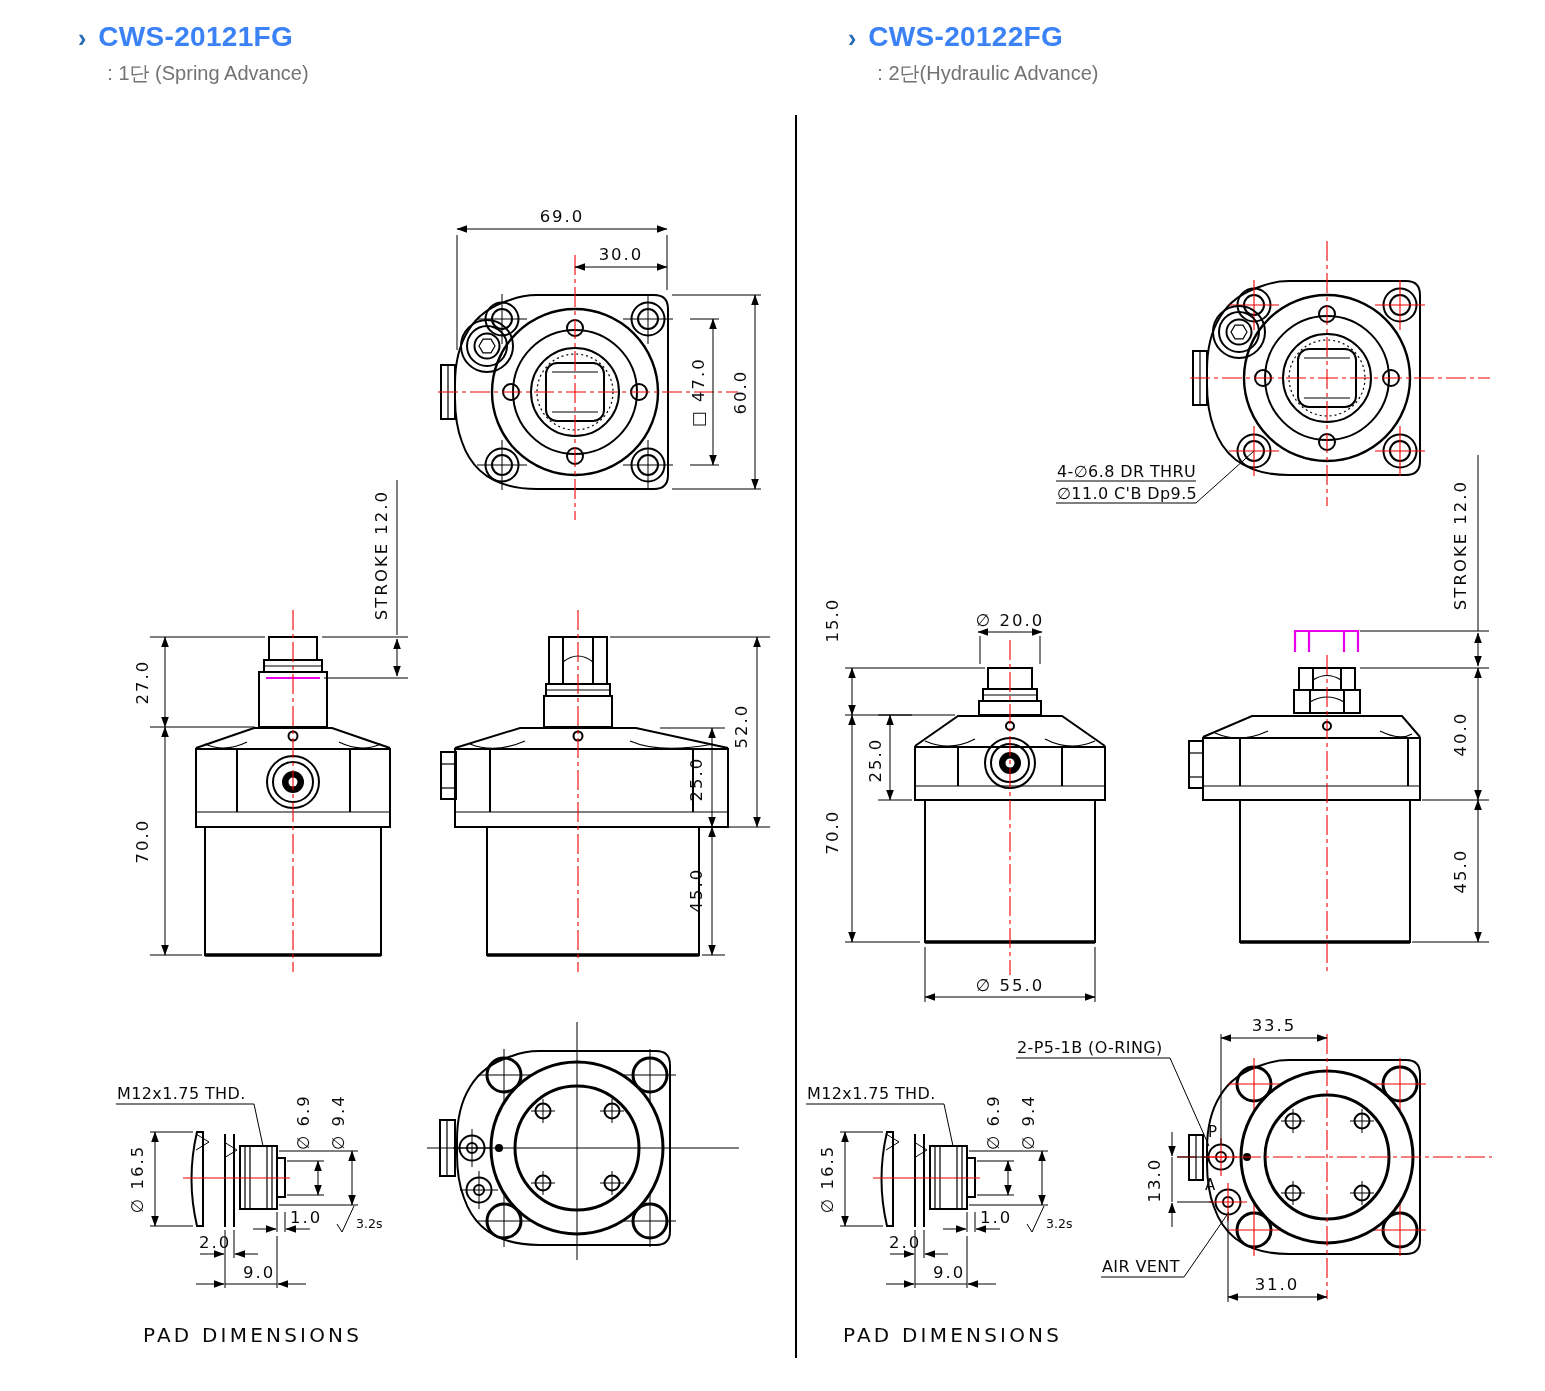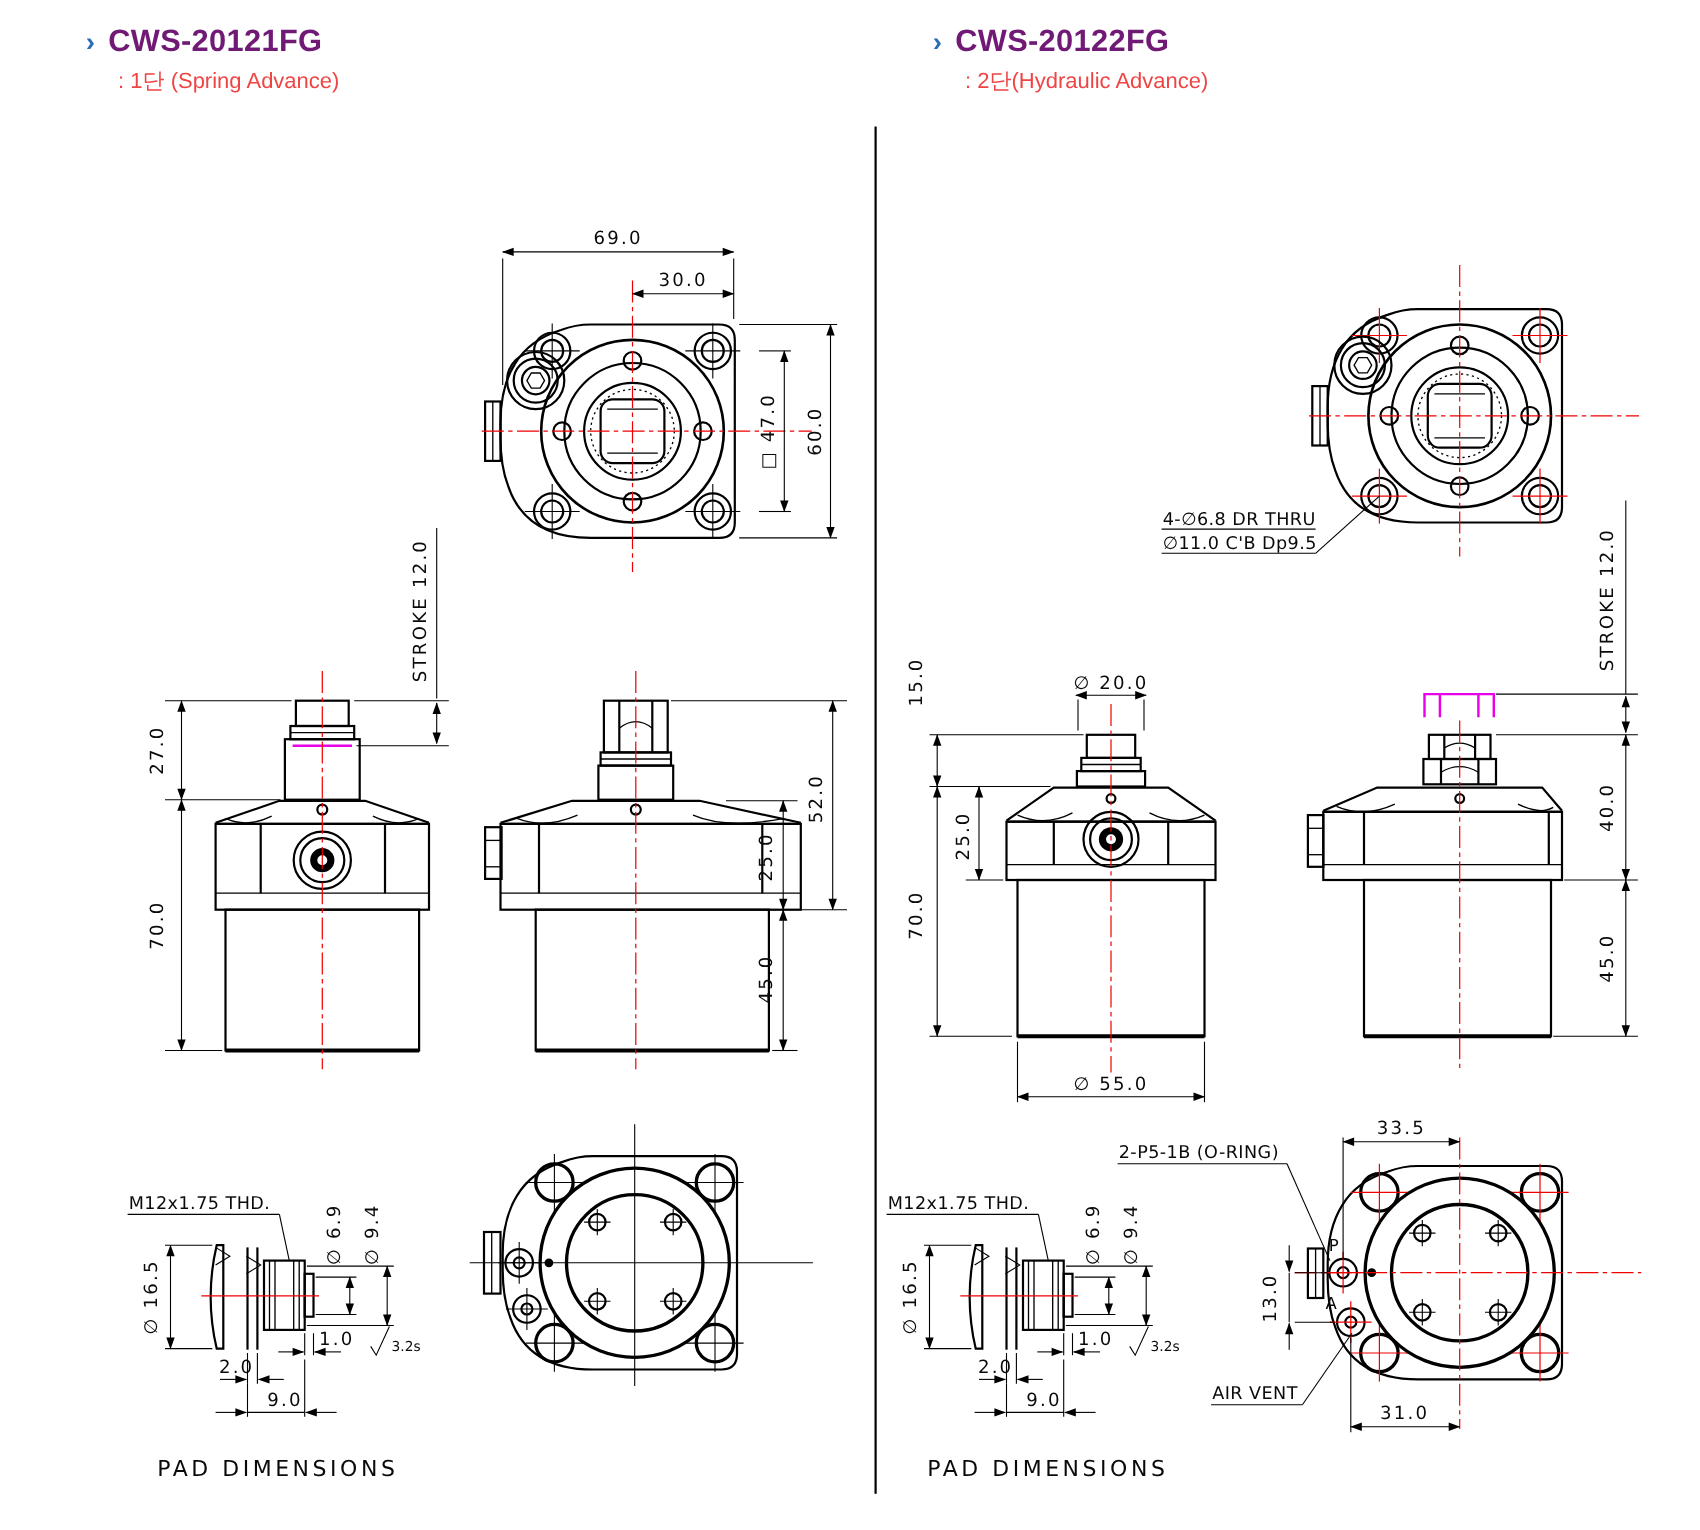--- a/index.html
+++ b/index.html
@@ -1,21 +1,21 @@
 <!DOCTYPE html>
 <html><head>
 <meta charset="utf-8">
 <style>
   html,body{margin:0;padding:0;background:#fff}
   .canvas{position:relative;width:1545px;height:1391px;background:#ffffff;overflow:hidden;
           font-family:"Liberation Sans","DejaVu Sans",sans-serif}
   .hdr{position:absolute;display:flex;align-items:flex-start;gap:12px}
   .chev{color:#2a6db5;font-size:25px;font-weight:bold;line-height:1;margin-top:4px}
-  .ttl{font-size:28px;font-weight:bold;color:#701a75;letter-spacing:.3px;line-height:1.1}
-  .sub{font-size:20px;color:#ef4444;margin-top:7px;margin-left:9px}
+  .ttl{font-size:28px;font-weight:bold;color:#3b82f6;letter-spacing:.3px;line-height:1.1}
+  .sub{font-size:20px;color:#737373;margin-top:7px;margin-left:9px}
   .divider{position:absolute;left:795px;top:115px;width:1.5px;height:1243px;background:#000}
   svg{position:absolute;overflow:visible}
   .ol{fill:none;stroke:#000;stroke-width:2}
   .o3{fill:none;stroke:#000;stroke-width:3}
   .o4{fill:none;stroke:#000;stroke-width:3.6}
   .th{fill:none;stroke:#000;stroke-width:1.2}
   .dl{fill:none;stroke:#000;stroke-width:1}
   .cl{fill:none;stroke:#f00000;stroke-width:1.1;stroke-dasharray:20 4 4 4}
   .cr{fill:none;stroke:#f00000;stroke-width:1.1}
   .ph{fill:none;stroke:#e800e8;stroke-width:2.2}

